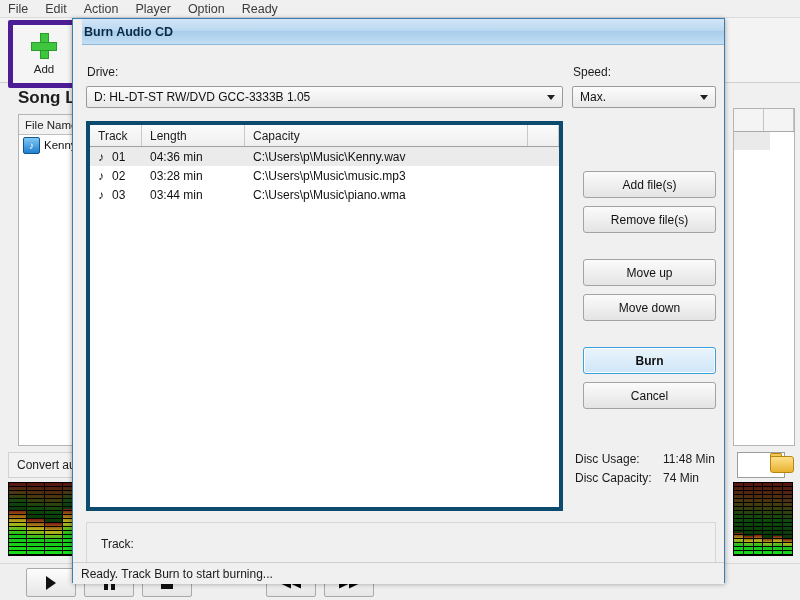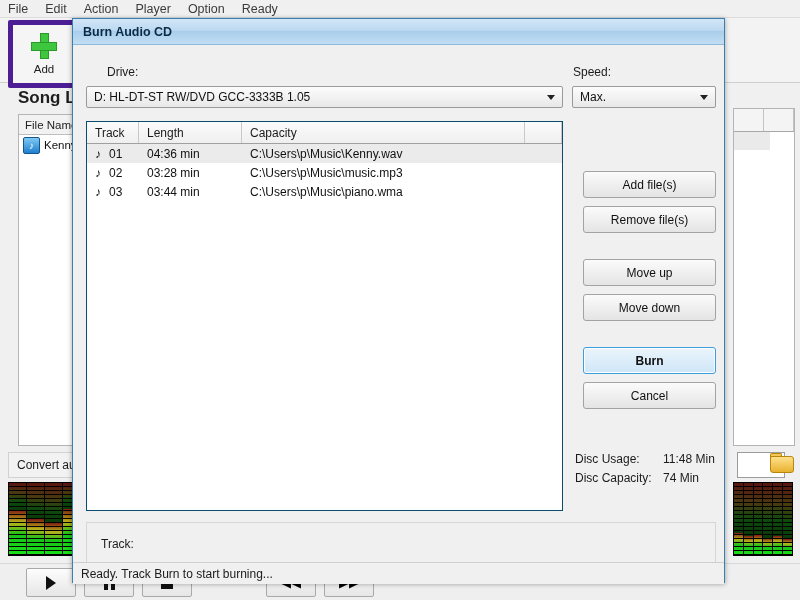--- a/index.html
+++ b/index.html
@@ -81,38 +81,38 @@
   .pausebars{display:flex;gap:3px;}
   .pausebars i{display:block;width:4px;height:14px;background:#111;}
   .sq{width:12px;height:12px;background:#111;}
 
   
   #dialog{position:absolute;left:72px;top:18px;width:653px;height:565px;
     background:#f0f0f0;border:1px solid #3a7fb0;box-shadow:0 1px 5px rgba(0,0,0,.35);
     box-sizing:border-box;}
   .dlg-titlebar{height:25px;
     background:linear-gradient(to bottom,#d3e6f7 0%,#bcd9f1 45%,#a9cdeb 50%,#c2def3 100%);
-    border-bottom:1px solid #8fb9d8;display:flex;align-items:center;padding-left:10px;}
+    border-bottom:1px solid #8fb9d8;display:flex;align-items:center;padding-left:2px;margin-left:9px;}
   .dlg-title{font-size:12.5px;font-weight:bold;color:#0a2a45;}
   .dlg-body{position:relative;height:539px;}
 
   .lbl{position:absolute;font-size:12px;color:#1b1b1b;}
 
   .combo{position:absolute;height:22px;background:linear-gradient(#fcfcfc,#e8e8e8);
     border:1px solid #9a9a9a;border-radius:2px;display:flex;align-items:center;
     padding:0 4px 0 7px;box-sizing:border-box;}
   .combo .ctext{flex:1;font-size:12px;color:#111;white-space:nowrap;overflow:hidden;}
   .caret{width:0;height:0;border-left:4px solid transparent;border-right:4px solid transparent;
     border-top:5px solid #222;margin-right:3px;}
 
   #drive-combo{left:13px;top:41px;width:477px;}
   #speed-combo{left:499px;top:41px;width:144px;}
 
   .tracklist{position:absolute;left:13px;top:76px;width:477px;height:390px;
-    background:#fff;border:1px solid #0c4a6e;box-sizing:border-box;overflow:hidden;}
+    background:#fff;border:4px solid #0c4a6e;box-sizing:border-box;overflow:hidden;}
   .tl-head{display:flex;height:21px;background:#f5f5f5;border-bottom:1px solid #a0a0a0;}
   .tl-th{border-right:1px solid #c9c9c9;display:flex;align-items:center;
     padding-left:8px;font-size:12px;color:#1b1b1b;box-sizing:border-box;
     background:linear-gradient(#fbfbfb,#efefef);}
   .th-track{width:52px;}
   .th-len{width:103px;}
   .th-loc{width:283px;}
   .th-pad{flex:1;}
   .tl-row{display:flex;height:19px;align-items:center;font-size:12px;color:#111;}
   .tl-row.sel{background:#ebebeb;}
@@ -314,21 +314,21 @@
 </div>
 
 <div id="dialog">
 
   <div class="dlg-titlebar">
     <span class="dlg-title">Burn Audio CD</span>
   </div>
 
   <div class="dlg-body">
 
-    <span class="lbl" style="left:14px;top:20px;margin-left:20px;">Drive:</span>
+    <span class="lbl" style="left:14px;top:20px;">Drive:</span>
     <div class="combo" id="drive-combo">
       <span class="ctext">D: HL-DT-ST RW/DVD GCC-3333B 1.05</span>
       <span class="caret"></span>
     </div>
 
     <span class="lbl" style="left:500px;top:20px;">Speed:</span>
     <div class="combo" id="speed-combo">
       <span class="ctext">Max.</span>
       <span class="caret"></span>
     </div>

